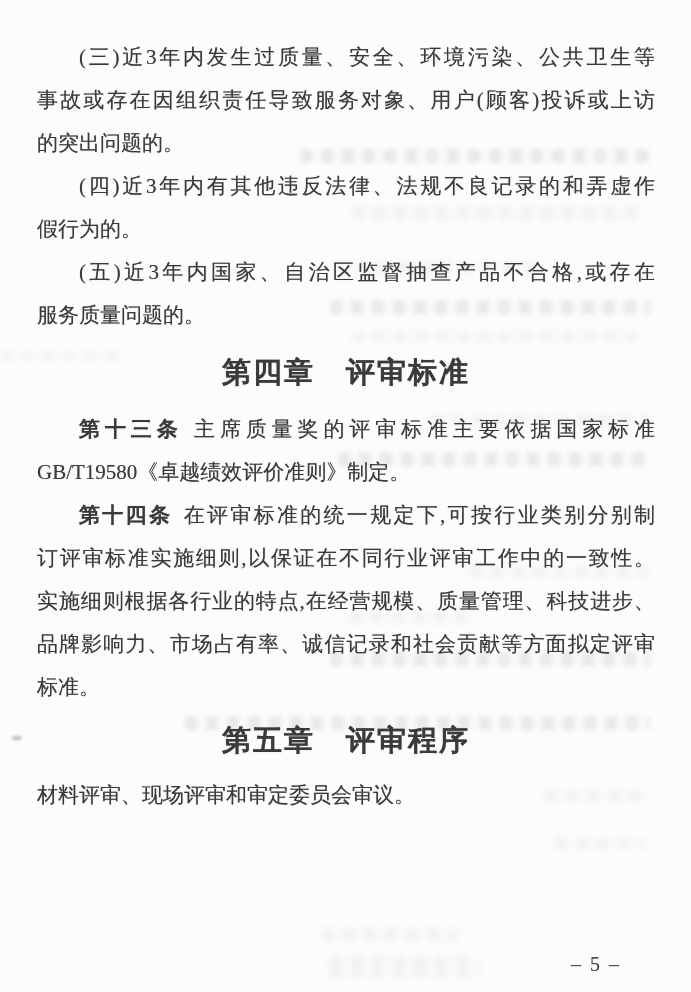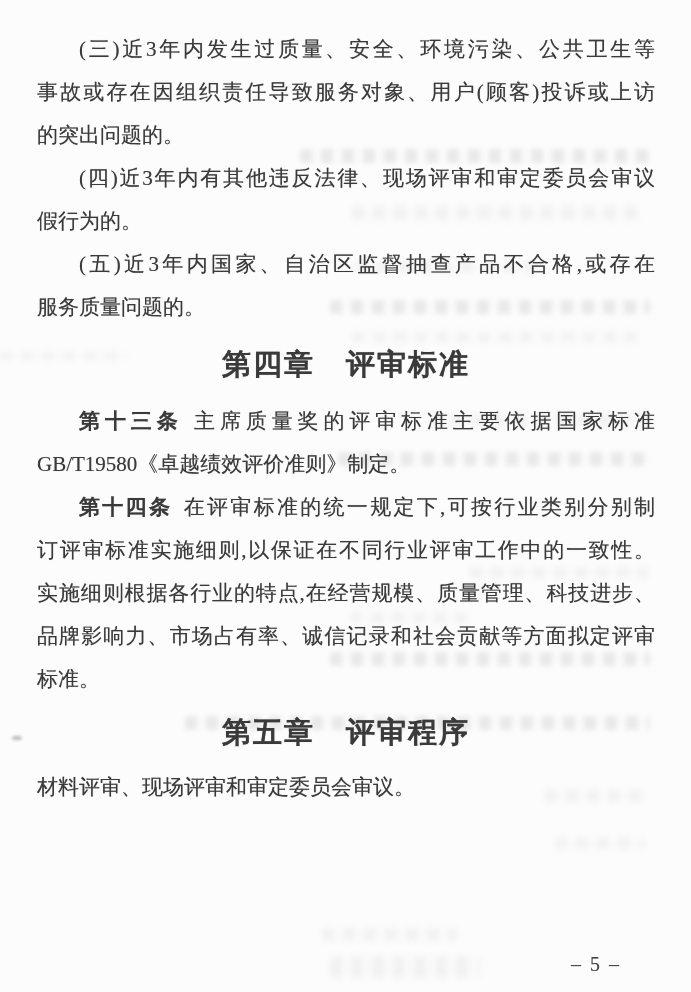--- a/index.html
+++ b/index.html
@@ -2,21 +2,21 @@
 <html style="--text: #3a3a3a; --paper: #fcfcfc;"><head>
 <meta charset="utf-8">
 <style>
   html,body { margin:0; padding:0; background:#e8e8e8; }
   .page {
     position:relative; width:691px; height:992px; margin:0 auto;
     background:var(--paper,#fcfcfc); overflow:hidden;
     font-family:"Liberation Serif","DejaVu Serif",serif;
     color:var(--text,#3a3a3a);
   }
-  .content { position:absolute; left:37px; top:28px; width:618px; }
+  .content { position:absolute; left:37px; top:36px; width:618px; }
   .para { margin:0; }
   .line {
     font-size:21px; line-height:43px; height:43px;
     white-space:nowrap; overflow:hidden;
     text-shadow:0 0 0.7px rgba(70,70,70,0.55);
   }
   .fill { text-align:justify; text-align-last:justify; }
   .ind  { text-indent:2em; }
   .lead { font-weight:700; margin-right:0.55em; }
   .chapter {
@@ -66,21 +66,21 @@
 
   <div class="content">
 
     <div class="para">
       <div class="line ind fill">(三)近3年内发生过质量、安全、环境污染、公共卫生等</div>
       <div class="line fill">事故或存在因组织责任导致服务对象、用户(顾客)投诉或上访</div>
       <div class="line">的突出问题的。</div>
     </div>
 
     <div class="para">
-      <div class="line ind fill">(四)近3年内有其他违反法律、现场评审和审定委员会审议</div>
+      <div class="line ind fill">(四)近3年内有其他违反法律、法规不良记录的和弄虚作</div>
       <div class="line">假行为的。</div>
     </div>
 
     <div class="para">
       <div class="line ind fill">(五)近3年内国家、自治区监督抽查产品不合格,或存在</div>
       <div class="line">服务质量问题的。</div>
     </div>
 
     <div class="chapter ch4">第四章　评审标准</div>
 

